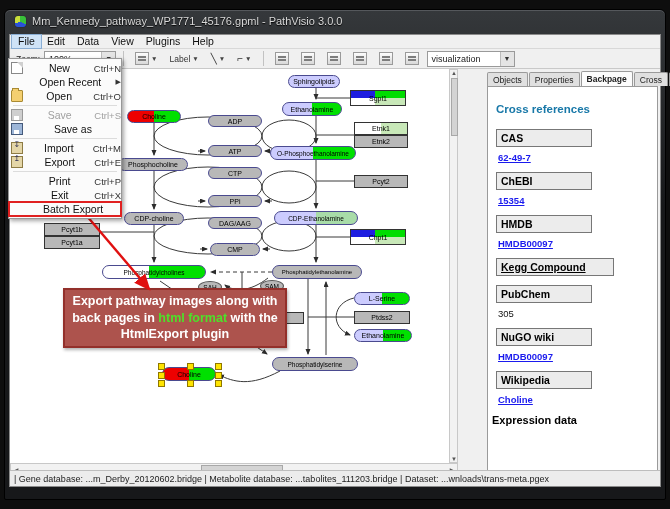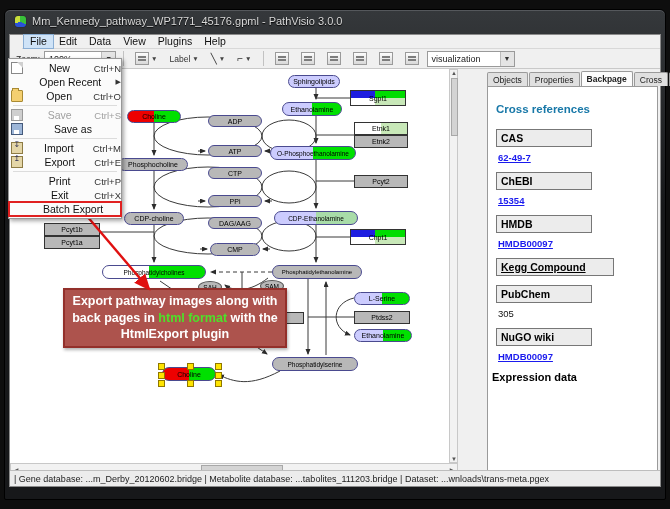--- a/index.html
+++ b/index.html
@@ -8,21 +8,21 @@
   .stage{position:absolute;inset:0;}
   
   .window{position:absolute;left:4px;top:9px;width:660px;height:489px;
           background:linear-gradient(#35383b,#17181a 40%);border:1px solid #000;
           border-radius:6px 6px 2px 2px;box-shadow:inset 0 1px 0 #55585c;}
   .titlebar{position:absolute;left:0;top:0;right:0;height:22px;display:flex;align-items:center;gap:6px;padding-left:10px;}
   .app-icon{width:11px;height:11px;border-radius:3px;background:conic-gradient(#39c03a 0 120deg,#2a52d8 120deg 250deg,#c8df3a 250deg);box-shadow:0 0 1px #000;}
   .title{font-size:11px;color:#d8d8d8;text-shadow:0 1px 1px #000;white-space:nowrap;}
   .client{position:absolute;left:4px;top:24px;right:4px;bottom:12px;background:#f0f0f0;border:1px solid #8a8a8a;}
   
-  .menubar{position:absolute;left:12px;top:0;right:0;height:13px;background:#f0f0f0;border-bottom:1px solid #d8d8d8;
+  .menubar{position:absolute;left:0;top:0;right:0;height:13px;background:#f0f0f0;border-bottom:1px solid #d8d8d8;
            display:flex;align-items:center;font-size:10.5px;color:#111;padding-left:2px;}
   .menu-item{padding:0 6px;height:13px;line-height:13px;cursor:default;}
   .menu-item.active{background:#cfe3f7;outline:1px solid #8aaed4;}
   
   .toolbar{position:absolute;left:0;top:14px;right:0;height:19px;background:#f0f0f0;border-bottom:1px solid #c9c9c9;
            display:flex;align-items:center;gap:4px;padding-left:6px;font-size:9px;color:#222;}
   .zoom-label{font-size:8.5px;}
   .combo{height:14px;background:#fff;border:1px solid #9a9a9a;display:flex;align-items:center;
          font-size:9px;padding-left:4px;justify-content:space-between;}
   .zoom-combo{width:66px;}
@@ -348,20 +348,24 @@
                 <div class="xr-label wide">Kegg Compound</div>
               </div>
               <div class="xr-section">
                 <div class="xr-label">PubChem</div>
                 <div class="xr-value plain">305</div>
               </div>
               <div class="xr-section">
                 <div class="xr-label">NuGO wiki</div>
                 <div class="xr-value link" style="color: rgb(26, 26, 238);">HMDB00097</div>
               </div>
+              <div class="xr-section">
+                <div class="xr-label">Wikipedia</div>
+                <div class="xr-value link" style="color: rgb(26, 26, 238);">Choline</div>
+              </div>
             </div>
           <div class="expr">Expression data</div>
         </div>
       </div>
 
       <div class="statusbar">
         <span>| Gene database: ...m_Derby_20120602.bridge | Metabolite database: ...tabolites_111203.bridge | Dataset: ...wnloads\trans-meta.pgex</span>
       </div>
     </div>
   </div>

